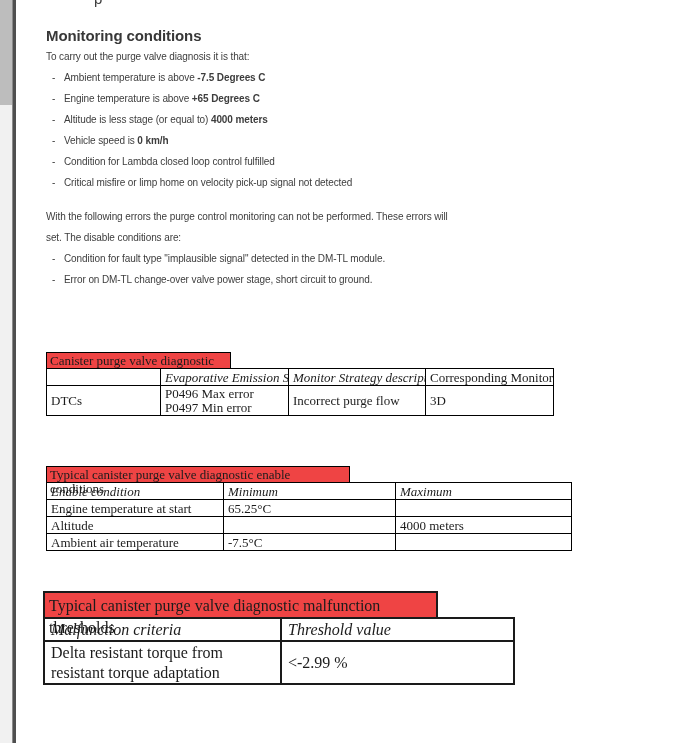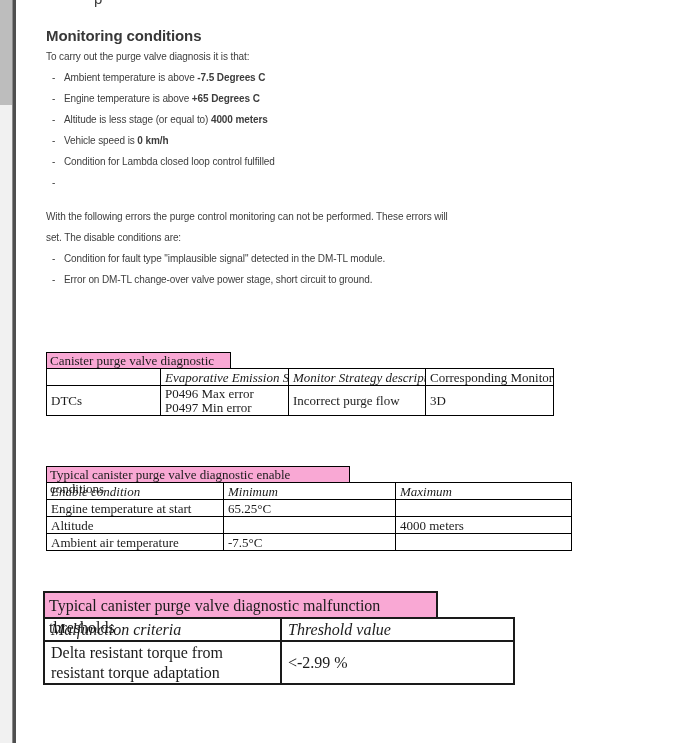--- a/index.html
+++ b/index.html
@@ -50,21 +50,21 @@
   .b { font-weight:700; }
   a.mil-link { text-decoration:none; cursor:pointer; }
 
   .para { margin-top:13px; }
   .gap-list { margin-top:0; }
 
   
   .tblwrap { font-family:"Liberation Serif", serif; color:#1c1c1c; }
 
   .cap {
-    display:inline-block; border:1px solid #000; background:#f9a8d4;
+    display:inline-block; border:1px solid #000; background:#ef4444;
     font-size:13px; line-height:14px; padding:1px 3px 0 3px;
     height:17px; vertical-align:bottom; position:relative; z-index:2;
   }
   table { border-collapse:collapse; table-layout:fixed; margin-top:-1px; position:relative; z-index:1; }
   td { border:1px solid #000; font-size:13px; line-height:14px;
        padding:1px 4px 0 4px; vertical-align:middle; overflow:hidden; white-space:nowrap; }
   .it { font-style:italic; }
   .hrow td { height:17px; }
   .r17 td { height:17px; }
   .r29 td { height:29px; }
@@ -119,20 +119,21 @@
   <div class="bodyline bullet">
     <span class="dash">-</span>
     <span><span>Vehicle speed is </span><span class="b">0 km/h</span></span>
   </div>
   <div class="bodyline bullet">
     <span class="dash">-</span>
     <span>Condition for Lambda closed loop control fulfilled</span>
   </div>
   <div class="bodyline bullet">
     <span class="dash">-</span>
+    <span>Critical misfire or limp home on velocity pick-up signal not detected</span>
   </div>
 
   <div class="para">
     <div class="bodyline">With the following errors the purge control monitoring can not be performed. These errors will</div>
     <div class="bodyline">set. The disable conditions are:</div>
   </div>
 
   <div class="gap-list">
     <div class="bodyline bullet">
       <span class="dash">-</span>

